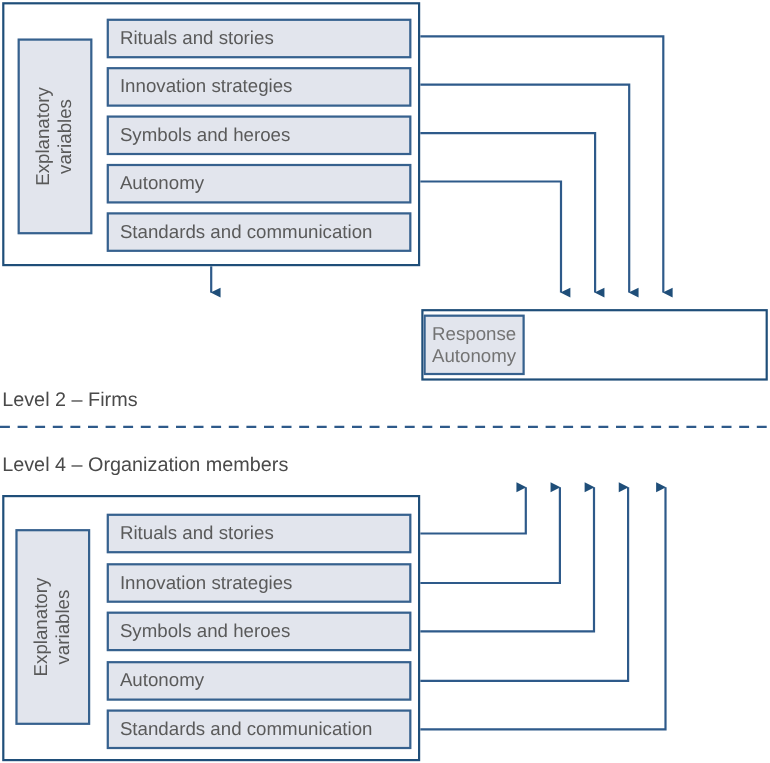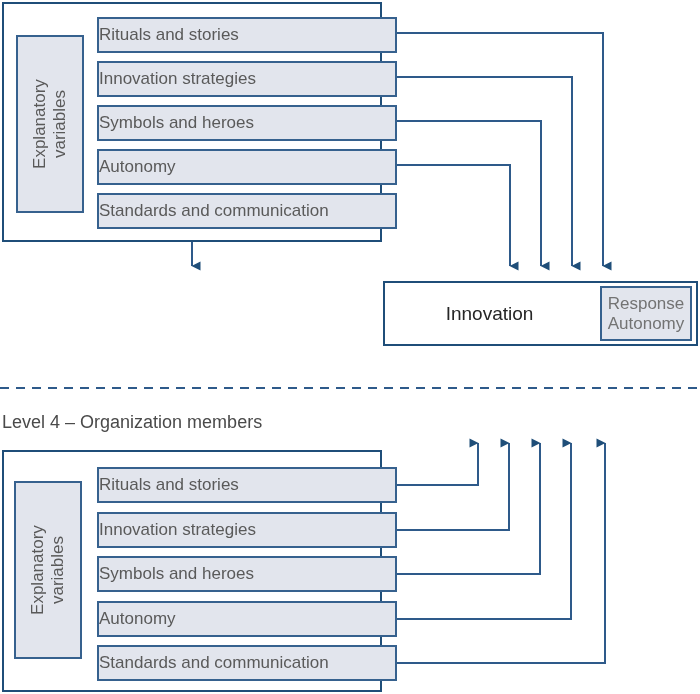--- a/index.html
+++ b/index.html
@@ -57,26 +57,27 @@
     line-height: 1.18;
     text-align: center;
   }
   .explanatory-label .ln { display: block; }
 
   
   .var-box {
     position: absolute;
     box-sizing: border-box;
     left: 93px;
-    width: 300px;
+    width: 277px;
     height: 36px;
     border: 2px solid #36618e;
     background: #e2e5ed;
     display: flex;
     align-items: center;
+    padding-left: 10px;
     font-size: 17px;
     color: #5a5a5a;
   }
 
   
   #innovation-box {
     position: absolute;
     box-sizing: border-box;
     left: 383px;
     top: 281px;
@@ -175,29 +176,29 @@
     </div>
     <div class="var-box" style="top:145px">
       <span>Autonomy</span>
     </div>
     <div class="var-box" style="top:189px">
       <span>Standards and communication</span>
     </div>
   </div>
 
   <div id="innovation-box">
-    <div id="innovation-label">Innovation</div>
     <div id="response-variable-box">
       <div>
         <span class="ln">Response</span>
         <span class="ln">Autonomy</span>
       </div>
     </div>
   </div>
 
+  <div class="level-caption" id="level-2-caption">Level 2 – Firms</div>
   <div class="level-caption" id="level-1-caption">Level 4 – Organization members</div>
 
   <div class="panel" id="panel-bottom">
     <div class="explanatory-box" id="explanatory-bottom" style="left:10px; top:29px;">
       <div class="explanatory-label">
         <span class="ln">Explanatory</span>
         <span class="ln">variables</span>
       </div>
     </div>
 

